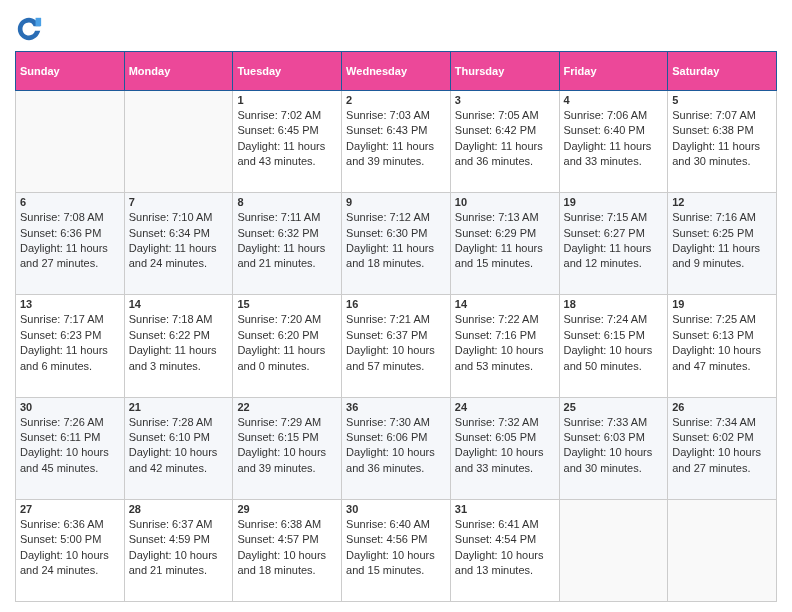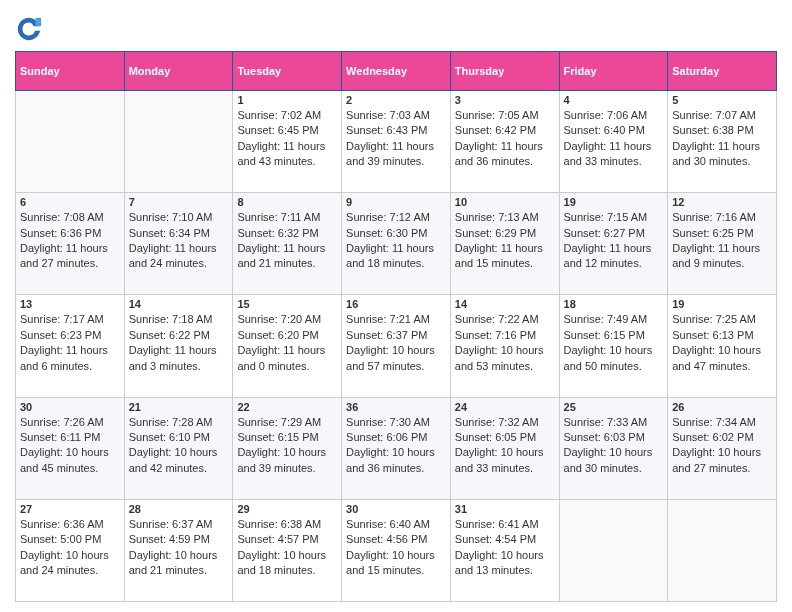--- a/index.html
+++ b/index.html
@@ -243,21 +243,21 @@
 Daylight: 10 hours and 57 minutes.</div>
           </td>
           <td>
             <span class="day-num">14</span>
             <div class="cell-text">Sunrise: 7:22 AM
 Sunset: 7:16 PM
 Daylight: 10 hours and 53 minutes.</div>
           </td>
           <td>
             <span class="day-num">18</span>
-            <div class="cell-text">Sunrise: 7:49 AM
+            <div class="cell-text">Sunrise: 7:24 AM
 Sunset: 6:15 PM
 Daylight: 10 hours and 50 minutes.</div>
           </td>
           <td>
             <span class="day-num">19</span>
             <div class="cell-text">Sunrise: 7:25 AM
 Sunset: 6:13 PM
 Daylight: 10 hours and 47 minutes.</div>
           </td>
         </tr>

